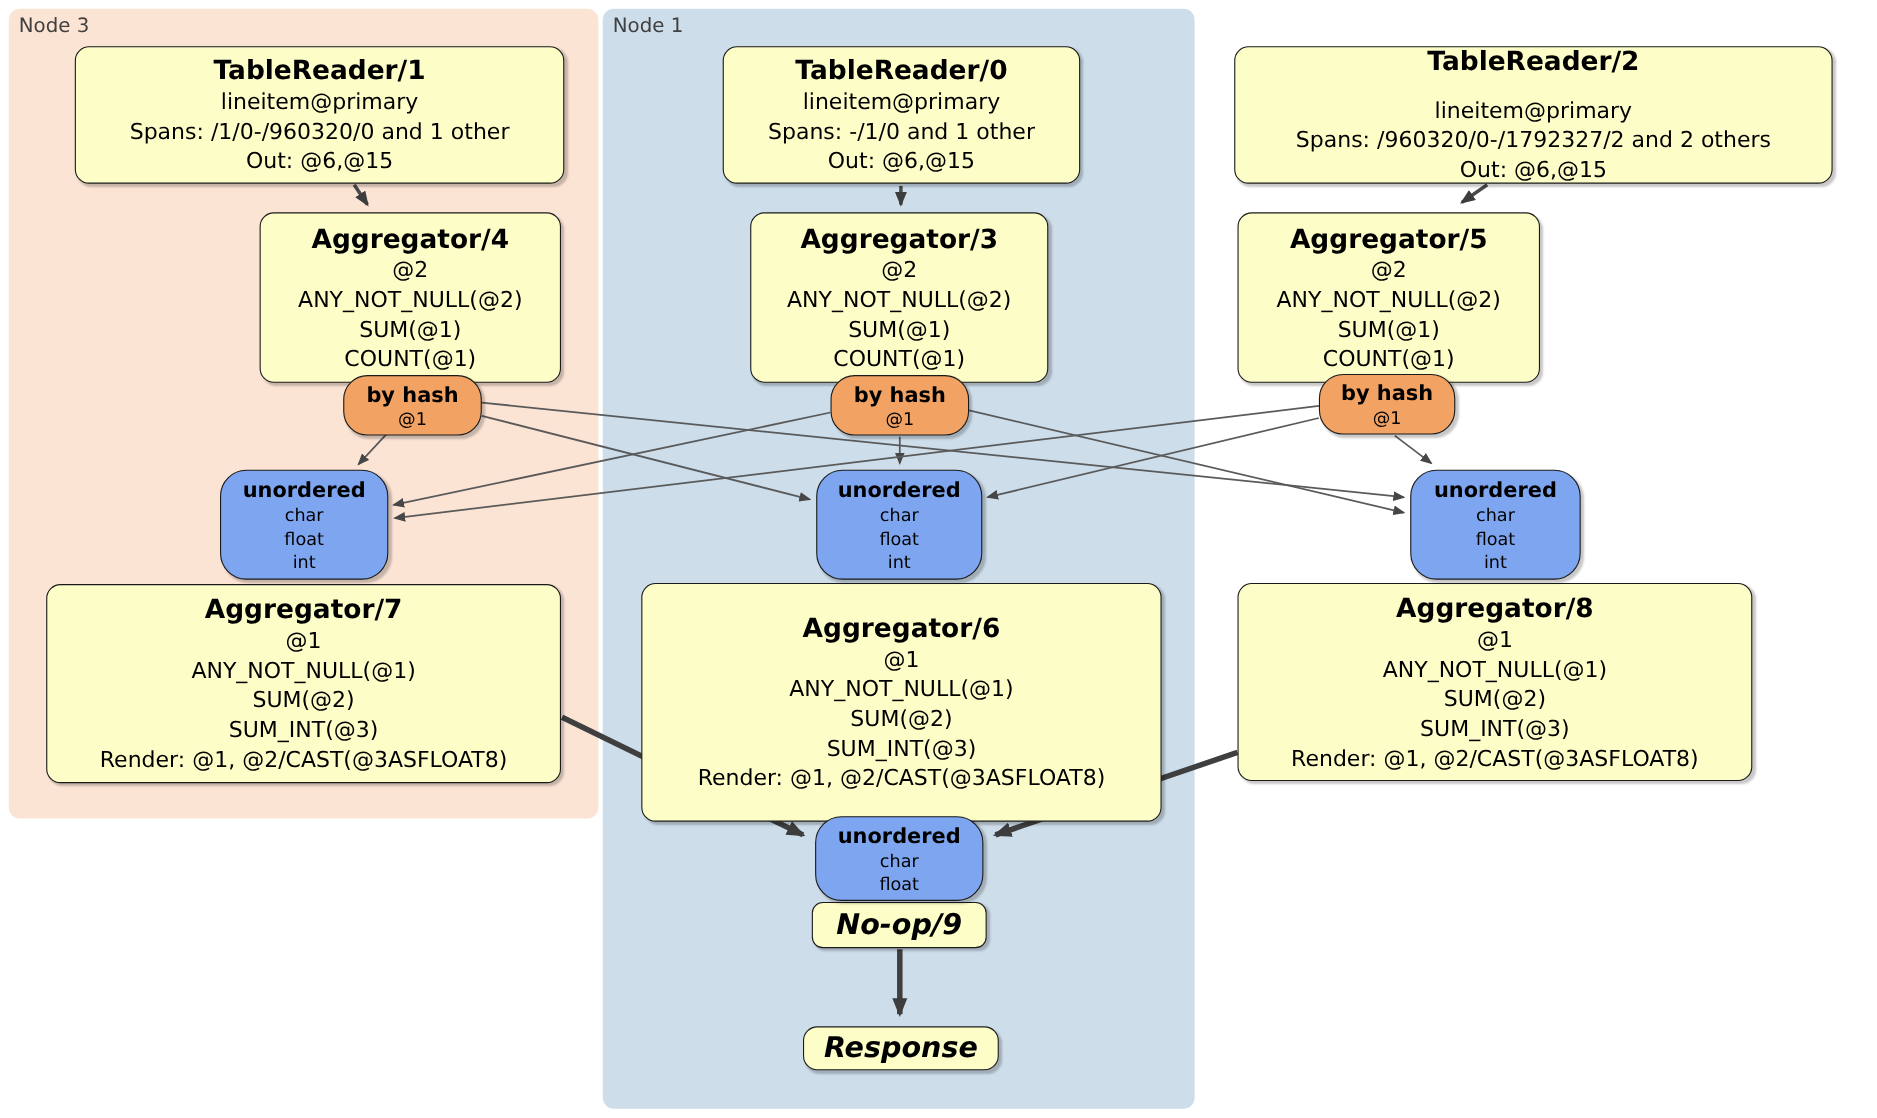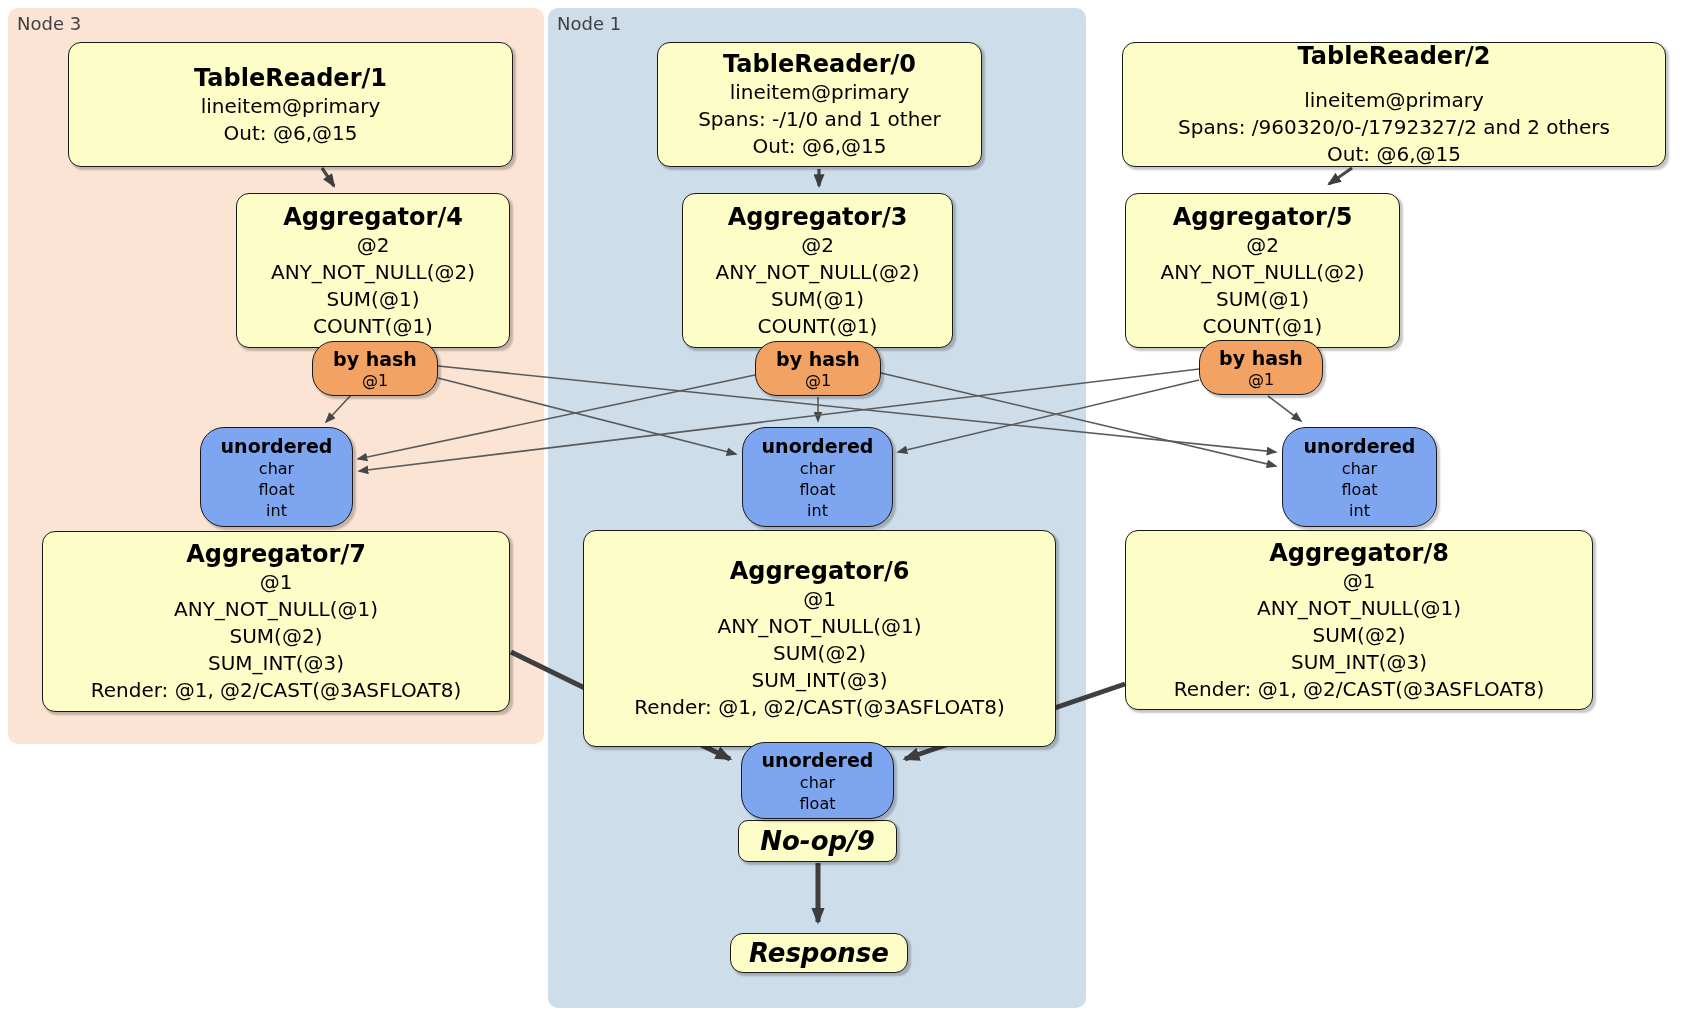--- a/index.html
+++ b/index.html
@@ -104,20 +104,21 @@
       <line x1="819" y1="711" x2="819" y2="731" marker-end="url(#mthick)"></line>
       <line x1="1125" y1="684" x2="905" y2="759" marker-end="url(#mthick)"></line>
       <line x1="818" y1="863" x2="818" y2="922" marker-end="url(#mthick)"></line>
     </g>
   </svg>
 
   <div class="nb" id="n-tr1">
     <div class="t">TableReader/1</div>
     <div>
         <div class="ln">lineitem@primary</div>
+        <div class="ln">Spans: /1/0-/960320/0 and 1 other</div>
         <div class="ln">Out: @6,@15</div>
       </div>
   </div>
   <div class="nb" id="n-agg4">
     <div class="t">Aggregator/4</div>
     <div>
         <div class="ln">@2</div>
         <div class="ln">ANY_NOT_NULL(@2)</div>
         <div class="ln">SUM(@1)</div>
         <div class="ln">COUNT(@1)</div>

